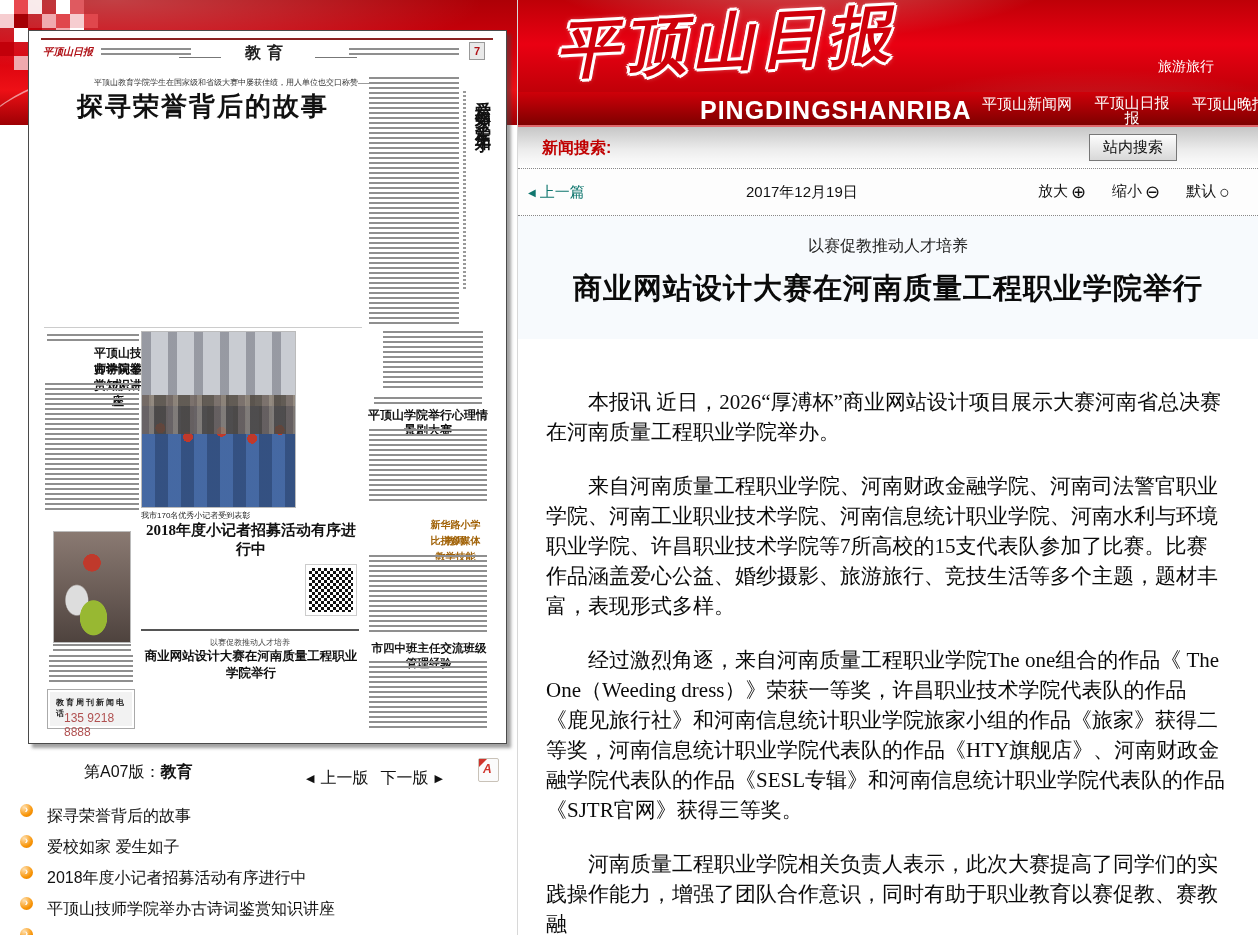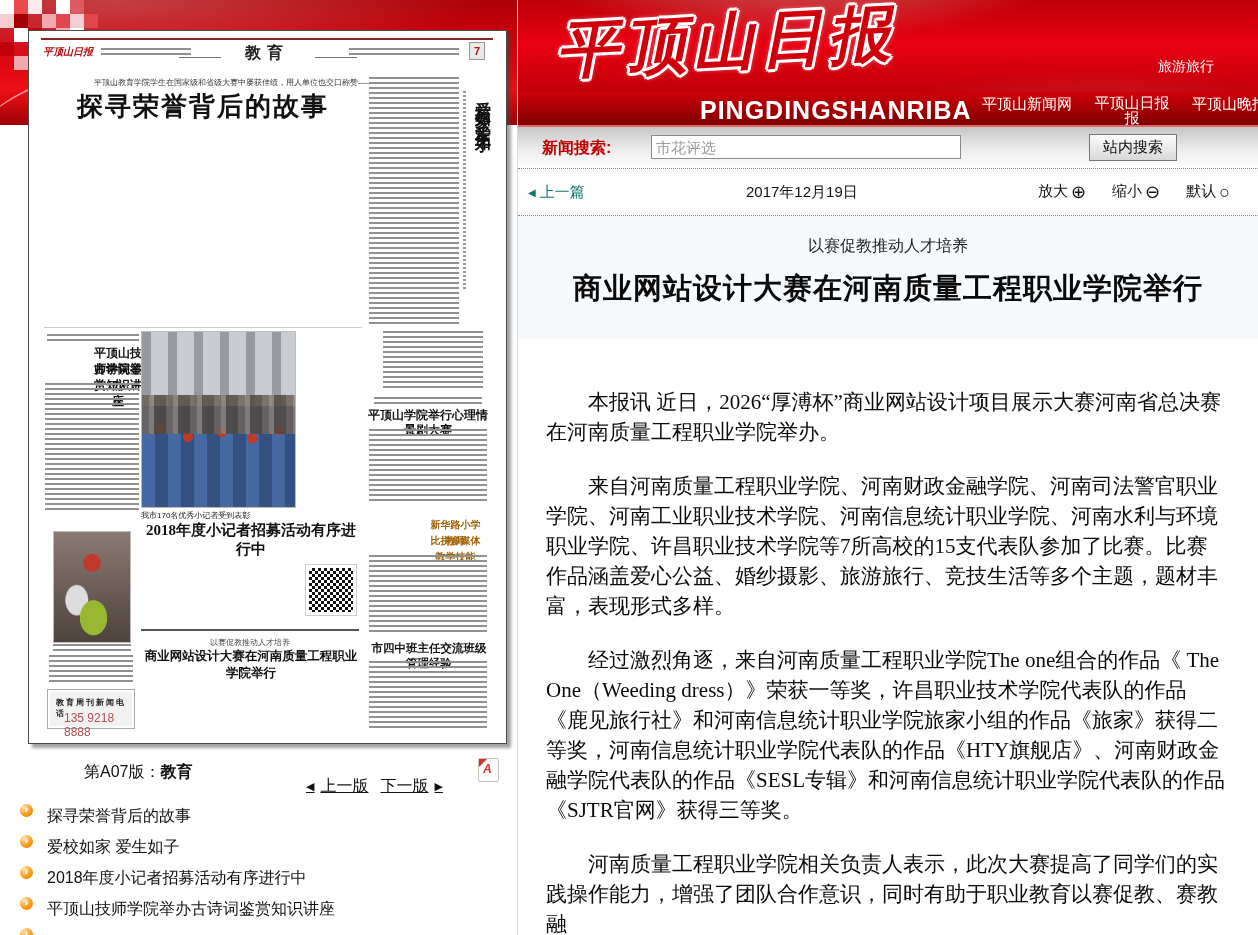--- a/index.html
+++ b/index.html
@@ -89,21 +89,21 @@
   .np-story5{left:338px;top:377px;width:122px;text-align:center;font-size:12px;font-weight:bold;color:#111;line-height:15px;}
   .np-col4-sim2{left:340px;top:398px;width:118px;height:74px;}
   .np-story6{left:344px;top:486px;width:110px;text-align:center;font-size:10px;font-weight:bold;color:#a16207;line-height:16px;}
   .np-col4-sim3{left:340px;top:524px;width:118px;height:78px;}
   .np-story7{left:338px;top:610px;width:124px;text-align:center;font-size:11.5px;font-weight:bold;color:#111;}
   .np-col4-sim4{left:340px;top:630px;width:118px;height:70px;}
   
   #page-bar{position:absolute;left:0;top:760px;width:517px;height:26px;font-size:16px;color:#111;}
   #page-label{position:absolute;left:84px;top:2px;}
   #page-label b{font-weight:bold;}
-  #page-nav{position:absolute;left:306px;top:16px;text-decoration:underline;}
+  #page-nav{position:absolute;left:306px;top:8px;}
   #page-nav .arr{font-size:11px;vertical-align:1px;}
   #page-nav a{margin:0 6px;color:#111;text-decoration:none;cursor:pointer;}
   .pdf-icon{position:absolute;left:478px;top:-2px;width:19px;height:22px;background:#fbfbfb;
     border:1px solid #c9c2b8;border-radius:2px;cursor:pointer;}
   .pdf-icon:before{content:"";position:absolute;left:0;top:0;width:0;height:0;
     border-top:8px solid #d0342c;border-right:8px solid transparent;}
   .pdf-icon:after{content:"A";position:absolute;left:4px;top:3px;font-size:12px;font-weight:bold;
     font-style:italic;color:#d0342c;}
   #article-list{position:absolute;left:20px;top:802px;width:480px;}
   .list-item{height:31px;display:flex;align-items:flex-start;cursor:pointer;}
@@ -269,21 +269,20 @@
   </div>
   <div id="strip">
     <div id="logo-latin">PINGDINGSHANRIBA</div>
     <span class="strip-link" id="strip-link-0">平顶山新闻网</span>
     <span class="strip-link" id="strip-link-1"><span>平顶山日报</span><br><span>报</span></span>
     <span class="strip-link" id="strip-link-2">平顶山晚报</span>
   </div>
 
   <div id="search-row">
     <span id="search-label">新闻搜索:</span>
-    <input id="search-input" placeholder="市花评选" style="">
     <button id="search-btn">站内搜索</button>
   </div>
 
   <div id="toolbar">
     <span id="prev-article"><span class="arr">◀</span><span>上一篇</span></span>
     <span id="toolbar-date">2017年12月19日</span>
     <span id="zoom-controls">
       <span class="ctl">
           <span>放大</span>
           <span class="glyph">⊕</span>

